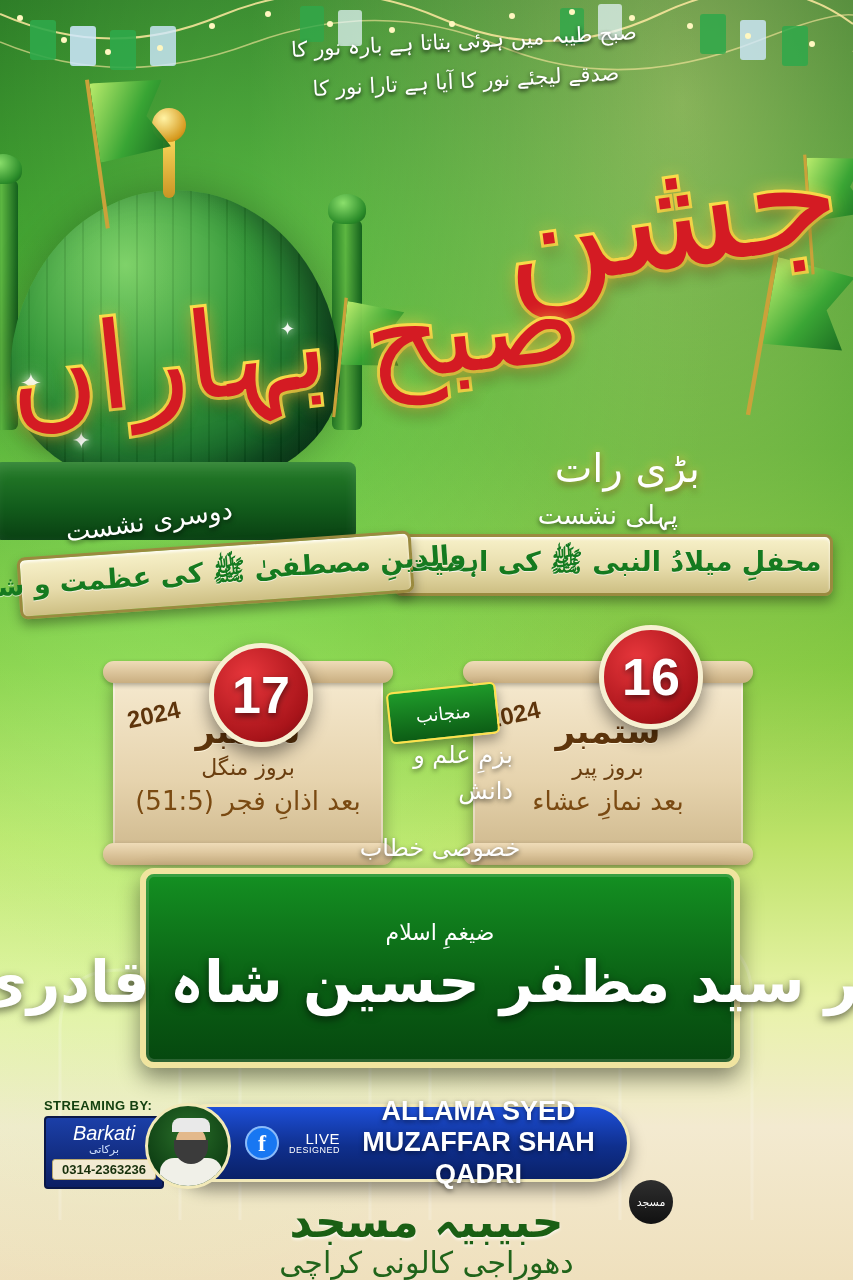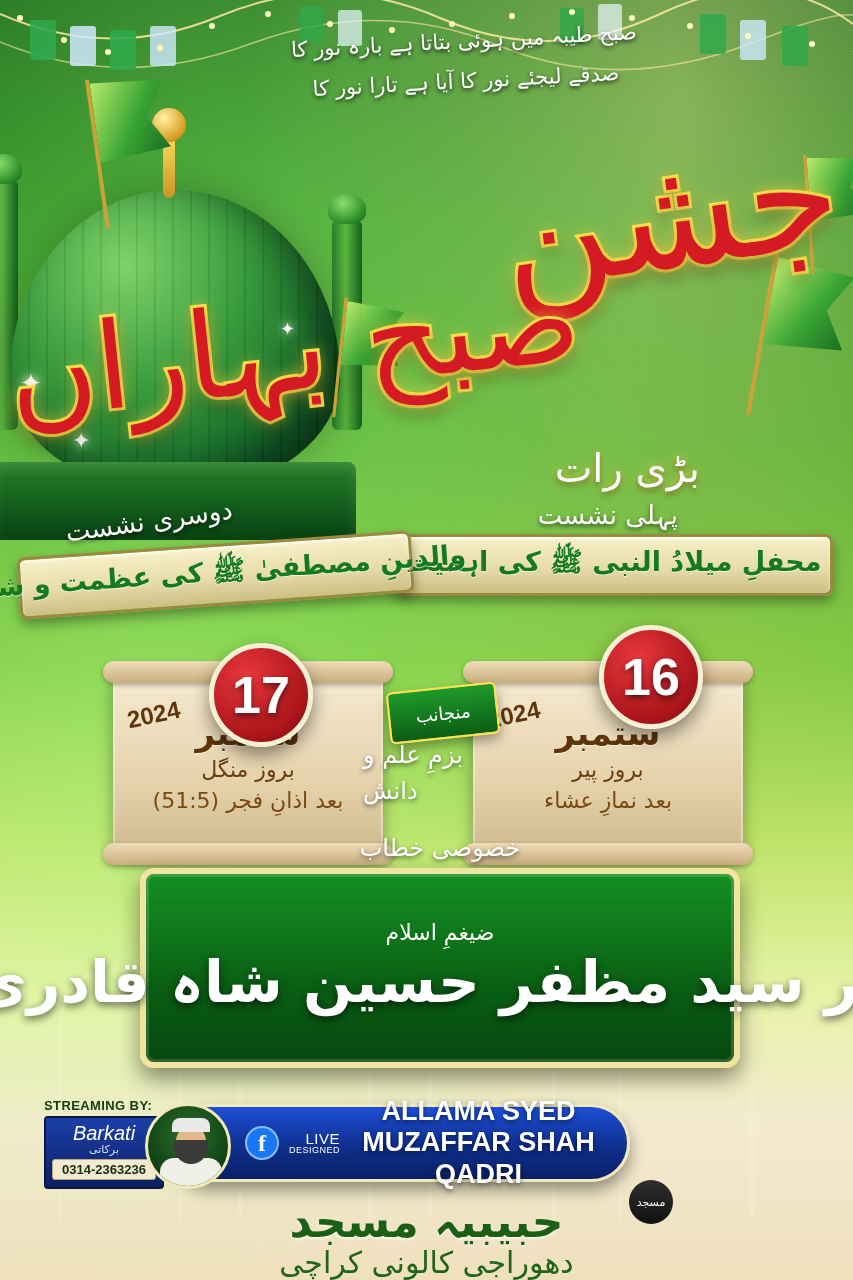--- a/index.html
+++ b/index.html
@@ -180,21 +180,21 @@
   .scroll:after { bottom:-12px; }
   .scroll.left { right: 470px; }
   .scroll.right { right: 110px; }
   .scroll-text {
     position:absolute; inset: 18px 14px;
     display:flex; flex-direction:column; align-items:center; justify-content:center;
     text-align:center; color:#6b3f10;
   }
   .scroll-month { font-size:34px; font-weight:bold; color:#5e350c; text-shadow:0 1px 0 #fff6dc; }
   .scroll-day { font-size:22px; margin-top:4px; color:#6b3f10;text-align:center; }
-  .scroll-time { font-size:22px; margin-top:6px; color:#7a4a12; }
+  .scroll-time { font-size:26px; margin-top:6px; color:#7a4a12; }
   .scroll-year { position:absolute; left:14px; top:28px; font-size:24px; font-weight:bold; color:#5e350c; transform: rotate(-12deg); }
 
   .date-badge {
     position:absolute; top: 0px; width: 104px; height: 104px; border-radius:50%;
     background: radial-gradient(circle at 35% 30%, #e8373c, #a9141a 70%, #6e0b10);
     border: 5px solid #f6f0d2;
     box-shadow: 0 8px 18px rgba(0,0,0,.45);
     display:flex; align-items:center; justify-content:center;
     color:#fff; font-size:52px; font-weight:bold;
     text-shadow: 0 3px 6px rgba(0,0,0,.55);
@@ -206,21 +206,21 @@
     position:absolute; right: 355px; top: 62px; width: 110px; height: 52px;
     background: linear-gradient(180deg,#1f9a2a,#0c5d15);
     border: 2px solid #ffe14d; border-radius:6px;
     color:#fff; font-size:18px;
     display:flex; align-items:center; justify-content:center; text-align:center;
     box-shadow: 0 6px 12px rgba(0,0,0,.35);
     transform: rotate(-6deg);
   }
   .mid-lines {
     position:absolute; right: 340px; top: 112px; width:150px;
-    text-align:left; color:#ffffff; font-size:24px; line-height:1.5;
+    text-align:right; color:#ffffff; font-size:24px; line-height:1.5;
     text-shadow: 0 2px 5px rgba(0,0,0,.6);
   }
 
   
   .speaker-panel {
     position:absolute; top: 868px; left: 140px; width: 600px; height: 200px;
     background: linear-gradient(180deg,#149022,#0a5f14 60%,#06480f);
     border: 6px solid #f0e49f;
     border-radius: 14px;
     box-shadow: 0 10px 22px rgba(0,0,0,.45), inset 0 0 0 3px rgba(255,255,255,.15);

